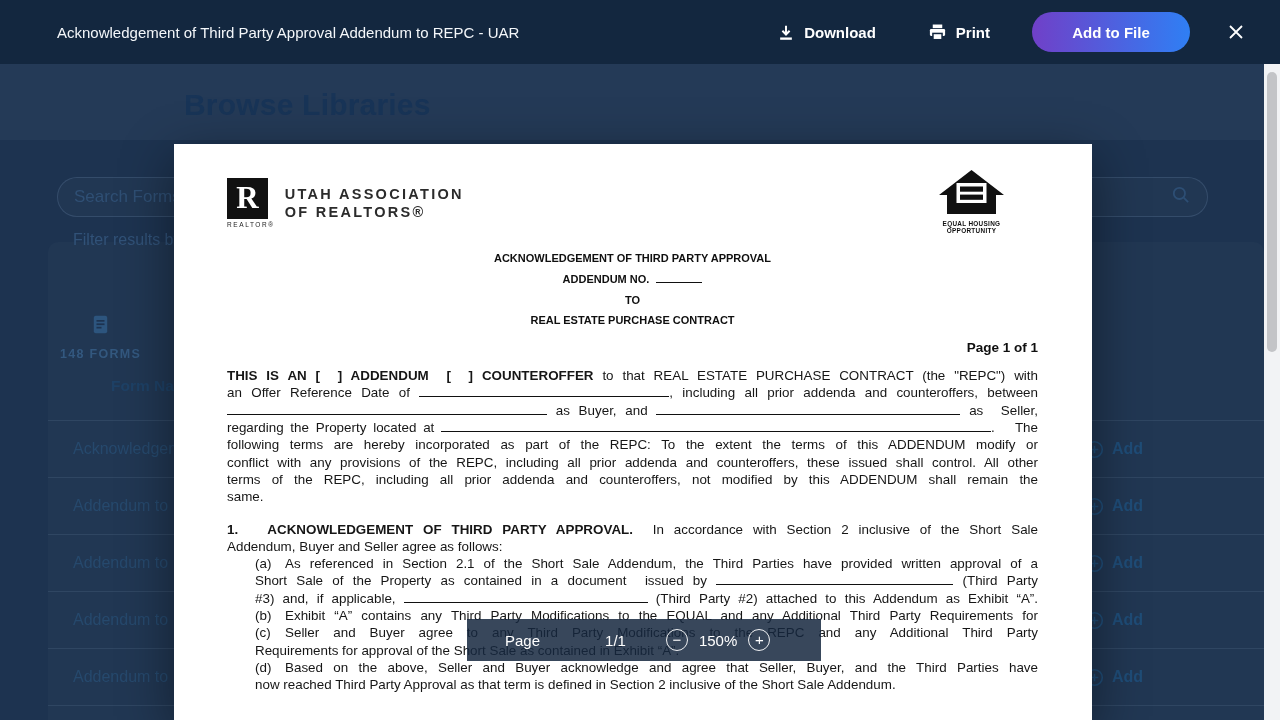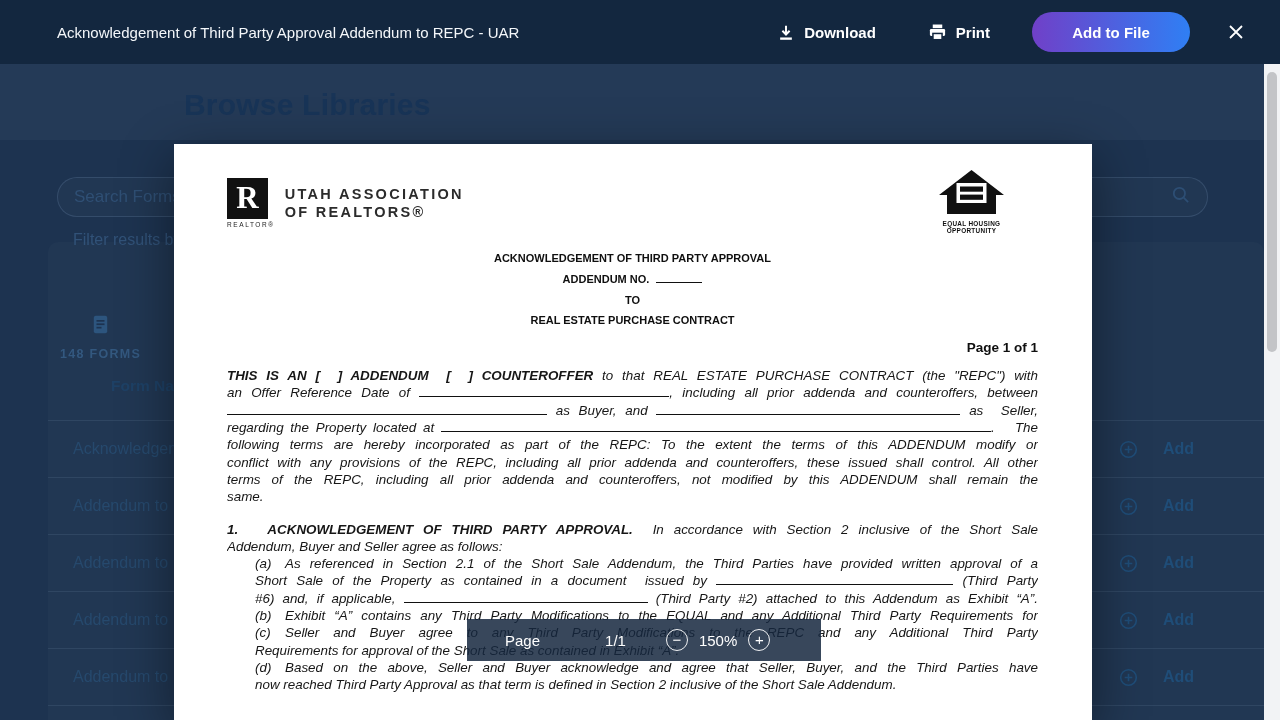--- a/index.html
+++ b/index.html
@@ -13,21 +13,21 @@
   .bg-title{position:absolute;left:184px;top:24px;font-size:30px;font-weight:bold;color:#183457;letter-spacing:.2px;}
   .bg-search{position:absolute;left:57px;top:113px;width:1151px;height:40px;border-radius:20px;
     border:1px solid rgba(125,155,190,.22);background:rgba(255,255,255,.02);display:flex;align-items:center;padding:0 16px;}
   .bg-search .ph{font-size:17px;color:#2f4f74;flex:1;}
   .bg-filter{position:absolute;left:73px;top:167px;font-size:16px;color:#315278;}
   .bg-count{position:absolute;left:60px;top:251px;display:flex;align-items:center;gap:13px;flex-direction:column;}
   .bg-count span{font-size:12.5px;font-weight:bold;letter-spacing:1.3px;color:#33587f;}
   .bg-colhead{position:absolute;left:111px;top:313px;font-size:15.5px;font-weight:bold;color:#1e4166;}
   .bg-row{position:absolute;left:48px;right:16px;height:57px;border-top:1px solid rgba(148,178,211,.12);}
   .bg-row .lbl{position:absolute;left:25px;top:0;line-height:56px;font-size:16px;color:#26496d;white-space:nowrap;}
-  .add-btn{position:absolute;left:1071px;top:0;height:56px;display:flex;align-items:center;gap:25px;cursor:pointer;}
+  .add-btn{position:absolute;left:1037px;top:0;height:56px;display:flex;align-items:center;gap:8px;cursor:pointer;}
   .add-btn span{font-size:16px;font-weight:bold;color:#1f4d78;}
 
   
   .scroll-track{position:absolute;right:0;top:64px;width:16px;height:656px;background:#f2f3f5;}
   .scroll-thumb{position:absolute;left:3px;top:8px;width:10px;height:280px;background:#c3c4c7;border-radius:5px;}
 
   
   .topbar{position:absolute;left:0;top:0;width:1280px;height:64px;background:#13273f;display:flex;align-items:center;z-index:40;}
   .topbar .title{margin-left:57px;font-size:15px;color:#f4f7fa;flex:1;}
   .tb-action{display:flex;align-items:center;gap:9px;color:#fff;font-size:15px;font-weight:600;cursor:pointer;}
@@ -45,21 +45,21 @@
   .uar{display:flex;gap:10px;}
   .uar-box{width:41px;height:41px;background:#111;color:#fff;font-family:"Liberation Serif",serif;
     font-weight:bold;font-size:31px;text-align:center;line-height:40px;}
   .uar-caption{font-size:6.5px;letter-spacing:1.6px;color:#222;margin-top:2px;text-align:center;}
   .uar-word{margin-top:7px;font-size:14.5px;font-weight:600;letter-spacing:2.3px;color:#2b2b2b;line-height:18px;white-space:nowrap;}
   .eho{margin-right:33px;margin-top:-8px;width:67px;text-align:center;}
   .eho-text{font-size:6.4px;font-weight:bold;letter-spacing:.3px;line-height:7px;color:#111;margin-top:1px;}
   .doc-title{text-align:center;font-weight:bold;font-size:11px;line-height:20.8px;margin-top:14px;color:#0f0f0f;}
   .title-blank{display:inline-block;width:46px;border-bottom:1.5px solid #111;height:12px;margin-left:7px;}
   .page-indicator{text-align:right;font-weight:bold;font-size:13.5px;margin-top:9px;color:#0f0f0f;}
-  .doc-body{width:811px;margin-top:12px;font-style:italic;}
+  .doc-body{width:811px;margin-top:12px;}
   .doc-line{font-size:13.4px;line-height:17.3px;height:17.3px;overflow:hidden;
     text-align:justify;text-align-last:justify;color:#161616;}
   .doc-line.last{text-align-last:left;}
   .doc-line.indent{padding-left:28px;}
   .doc-line.gap{margin-top:15px;}
   .doc-line .b{font-weight:bold;}
   .doc-line .blank{display:inline-block;height:11px;border-bottom:1.4px solid #111;}
   .doc-line .marker{display:inline-block;}
 
   
@@ -204,21 +204,21 @@
       <div class="doc-line"><span class="blank" style="width: 320px;"></span><span> as Buyer, and </span><span class="blank" style="width: 304px;"></span><span> as&nbsp; Seller,</span></div>
       <div class="doc-line"><span>regarding the Property located at </span><span class="blank" style="width: 550px;"></span><span>.&nbsp;&nbsp; The</span></div>
       <div class="doc-line"><span>following terms are hereby incorporated as part of the REPC: To the extent the terms of this ADDENDUM modify or</span></div>
       <div class="doc-line"><span>conflict with any provisions of the REPC, including all prior addenda and counteroffers, these issued shall control. All other</span></div>
       <div class="doc-line"><span>terms of the REPC, including all prior addenda and counteroffers, not modified by this ADDENDUM shall remain the</span></div>
       <div class="doc-line last"><span>same.</span></div>
       <div class="doc-line gap"><span class="b">1.&nbsp;&nbsp; ACKNOWLEDGEMENT OF THIRD PARTY APPROVAL.</span><span>&nbsp; In accordance with Section 2 inclusive of the Short Sale</span></div>
       <div class="doc-line last"><span>Addendum, Buyer and Seller agree as follows:</span></div>
       <div class="doc-line indent"><span class="marker" style="width: 30px;">(a)</span><span>As referenced in Section 2.1 of the Short Sale Addendum, the Third Parties have provided written approval of a</span></div>
       <div class="doc-line indent"><span>Short Sale of the Property as contained in a document&nbsp; issued by </span><span class="blank" style="width: 237px;"></span><span> (Third Party</span></div>
-      <div class="doc-line indent"><span>#6) and, if applicable, </span><span class="blank" style="width: 244px;"></span><span> (Third Party #2) attached to this Addendum as Exhibit “A”.</span></div>
+      <div class="doc-line indent"><span>#3) and, if applicable, </span><span class="blank" style="width: 244px;"></span><span> (Third Party #2) attached to this Addendum as Exhibit “A”.</span></div>
       <div class="doc-line indent"><span class="marker" style="width: 30px;">(b)</span><span>Exhibit “A” contains any Third Party Modifications to the EQUAL and any Additional Third Party Requirements for</span></div>
       <div class="doc-line indent"><span class="marker" style="width: 30px;">(c)</span><span>Seller and Buyer agree to any Third Party Modifications to the REPC and any Additional Third Party</span></div>
       <div class="doc-line last indent"><span>Requirements for approval of the Short Sale as contained in Exhibit “A”.</span></div>
       <div class="doc-line indent"><span class="marker" style="width: 30px;">(d)</span><span>Based on the above, Seller and Buyer acknowledge and agree that Seller, Buyer, and the Third Parties have</span></div>
       <div class="doc-line last indent"><span>now reached Third Party Approval as that term is defined in Section 2 inclusive of the Short Sale Addendum.</span></div>
     </div>
 </div>
 
 <div class="toolbar">
   <span class="tb-page-label">Page</span>

